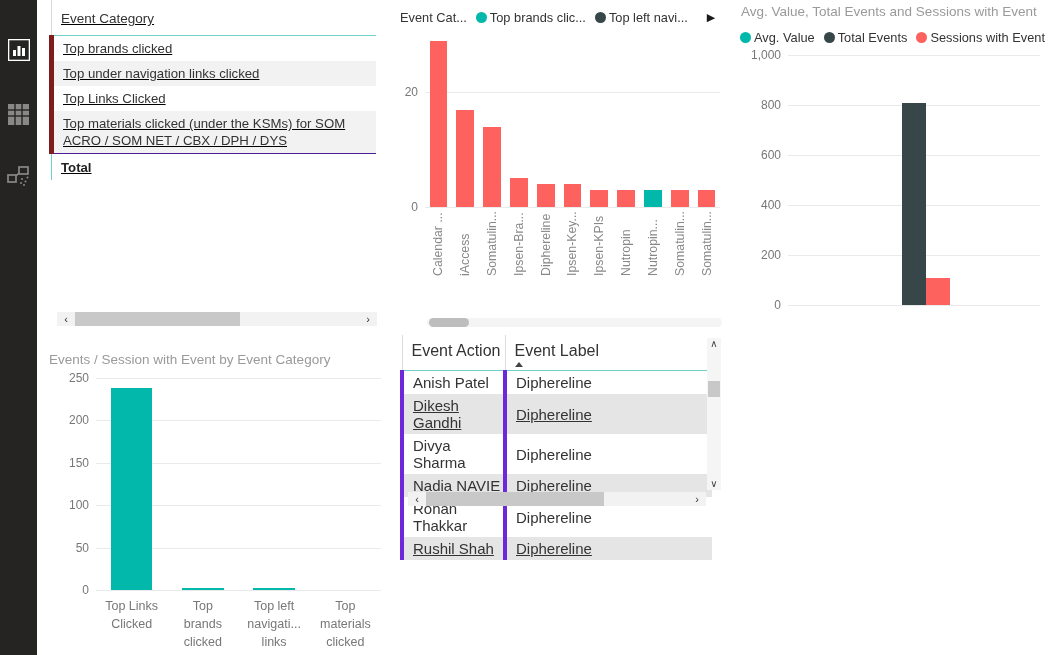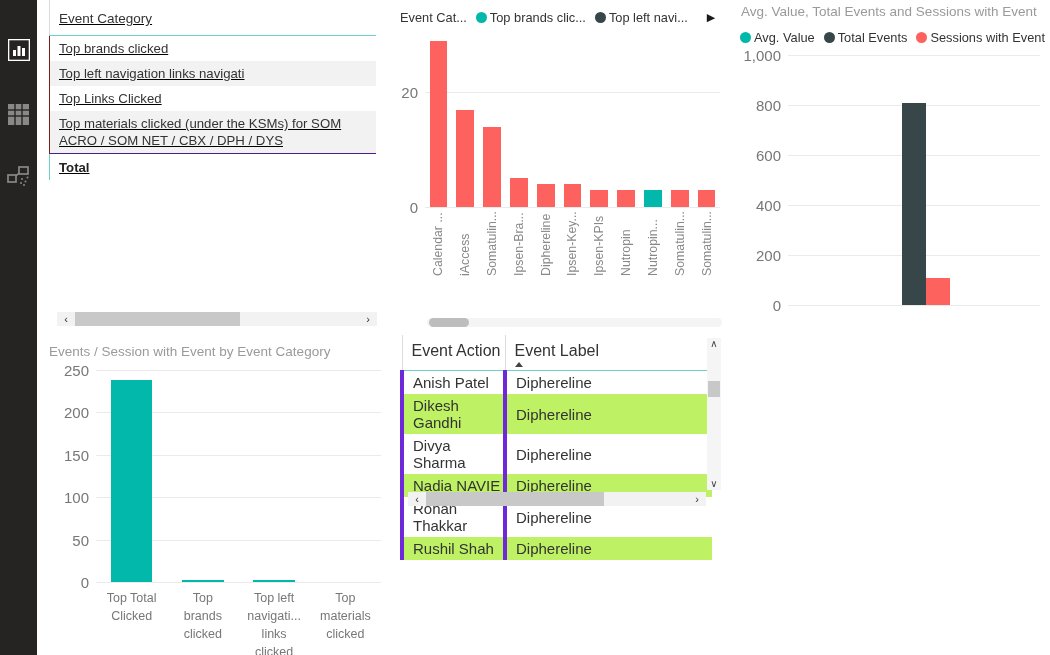--- a/index.html
+++ b/index.html
@@ -50,21 +50,21 @@
     text-align: left;
     font-weight: normal;
     padding: 11px 0 9px 9px;
     border-bottom: 1px solid #6fcfc9;
     border-left: 1px solid #d9d9d9;
   }
   .matrix-row td {
     font-size: 13.2px;
     color: #333;
     padding: 4px 8px 4px 9px;
-    border-left: 1px solid #7f1d1d;
+    border-left: 5px solid #7f1d1d;
     line-height: 17px;
   }
   .matrix-row.alt td { background: #f2f2f2; }
   .matrix-row.total td {
     font-weight: bold;
     color: #222;
     border-top: 1px solid #4c1d95;
     border-left: 1px solid #6fcfc9;
     padding-top: 5px;
   }
@@ -81,28 +81,28 @@
     font-size: 11px; color: #333;
     line-height: 14px; cursor: default;
     user-select: none;
   }
   .hscroll .track { flex: 1; height: 14px; position: relative; background: #f2f2f2; }
   .hscroll .thumb { position: absolute; top: 0; height: 14px; background: #c8c8c8; }
   #matrix-hscroll { left: 57px; top: 312px; width: 320px; }
 
   
   #events-chart-panel { left: 49px; top: 338px; width: 340px; height: 317px; }
-  #events-chart-title { margin: 6px 0 0 0; }
+  #events-chart-title { margin: 14px 0 0 0; }
   .plot { position: relative; }
   .ytick {
     position: absolute;
     right: 100%;
     transform: translateY(-50%);
     padding-right: 7px;
-    font-size: 15px;
+    font-size: 12px;
     color: #777;
     white-space: nowrap;
   }
   .gridline {
     position: absolute;
     left: 0; right: 0;
     height: 1px;
     background: #eaeaea;
   }
   .bars-layer {
@@ -191,21 +191,21 @@
     border-right: 4px solid transparent;
     border-bottom: 5px solid #444;
     margin-top: 2px;
   }
   .dt td {
     font-size: 15px; color: #333;
     padding: 3px 0 3px 9px;
     line-height: 17px;
     border-left: 4px solid #6d28d9;
   }
-  .dt tr.alt td { background: #bef264; }
+  .dt tr.alt td { background: #e5e5e5; text-decoration: underline; }
   
   #table-vscroll {
     position: absolute;
     left: 707px; top: 338px;
     width: 14px; height: 152px;
     background: #f5f5f5;
     display: flex; flex-direction: column; align-items: center;
     justify-content: space-between;
   }
   #table-vscroll .varrow { font-size: 10px; color: #444; line-height: 12px; user-select: none; }
@@ -269,21 +269,21 @@
     <thead>
       <tr>
         <th class="matrix-header-cell">Event Category</th>
       </tr>
     </thead>
     <tbody>
       <tr class="matrix-row">
         <td>Top brands clicked</td>
       </tr>
       <tr class="matrix-row alt">
-        <td>Top left navigation links navigati</td>
+        <td>Top under navigation links clicked</td>
       </tr>
       <tr class="matrix-row">
         <td>Top Links Clicked</td>
       </tr>
       <tr class="matrix-row alt">
         <td>Top materials clicked (under the KSMs) for SOM ACRO / SOM NET / CBX / DPH / DYS</td>
       </tr>
       <tr class="matrix-row total">
         <td>Total</td>
       </tr>
@@ -333,21 +333,21 @@
       <div class="bar-slot">
         <div class="bar" id="ev-bar-2" style="background: rgb(1, 184, 170); height: 2px;"></div>
       </div>
       <div class="bar-slot">
         <div class="bar" id="ev-bar-3" style="background: rgb(1, 184, 170); height: 0px;"></div>
       </div>
     </div>
 
     <div class="xlabels" style="top:219px;">
       <div class="xlabel">
-        <div>Top Total</div>
+        <div>Top Links</div>
         <div>Clicked</div>
       </div>
       <div class="xlabel">
         <div>Top</div>
         <div>brands</div>
         <div>clicked</div>
       </div>
       <div class="xlabel">
         <div>Top left</div>
         <div>navigati...</div>

